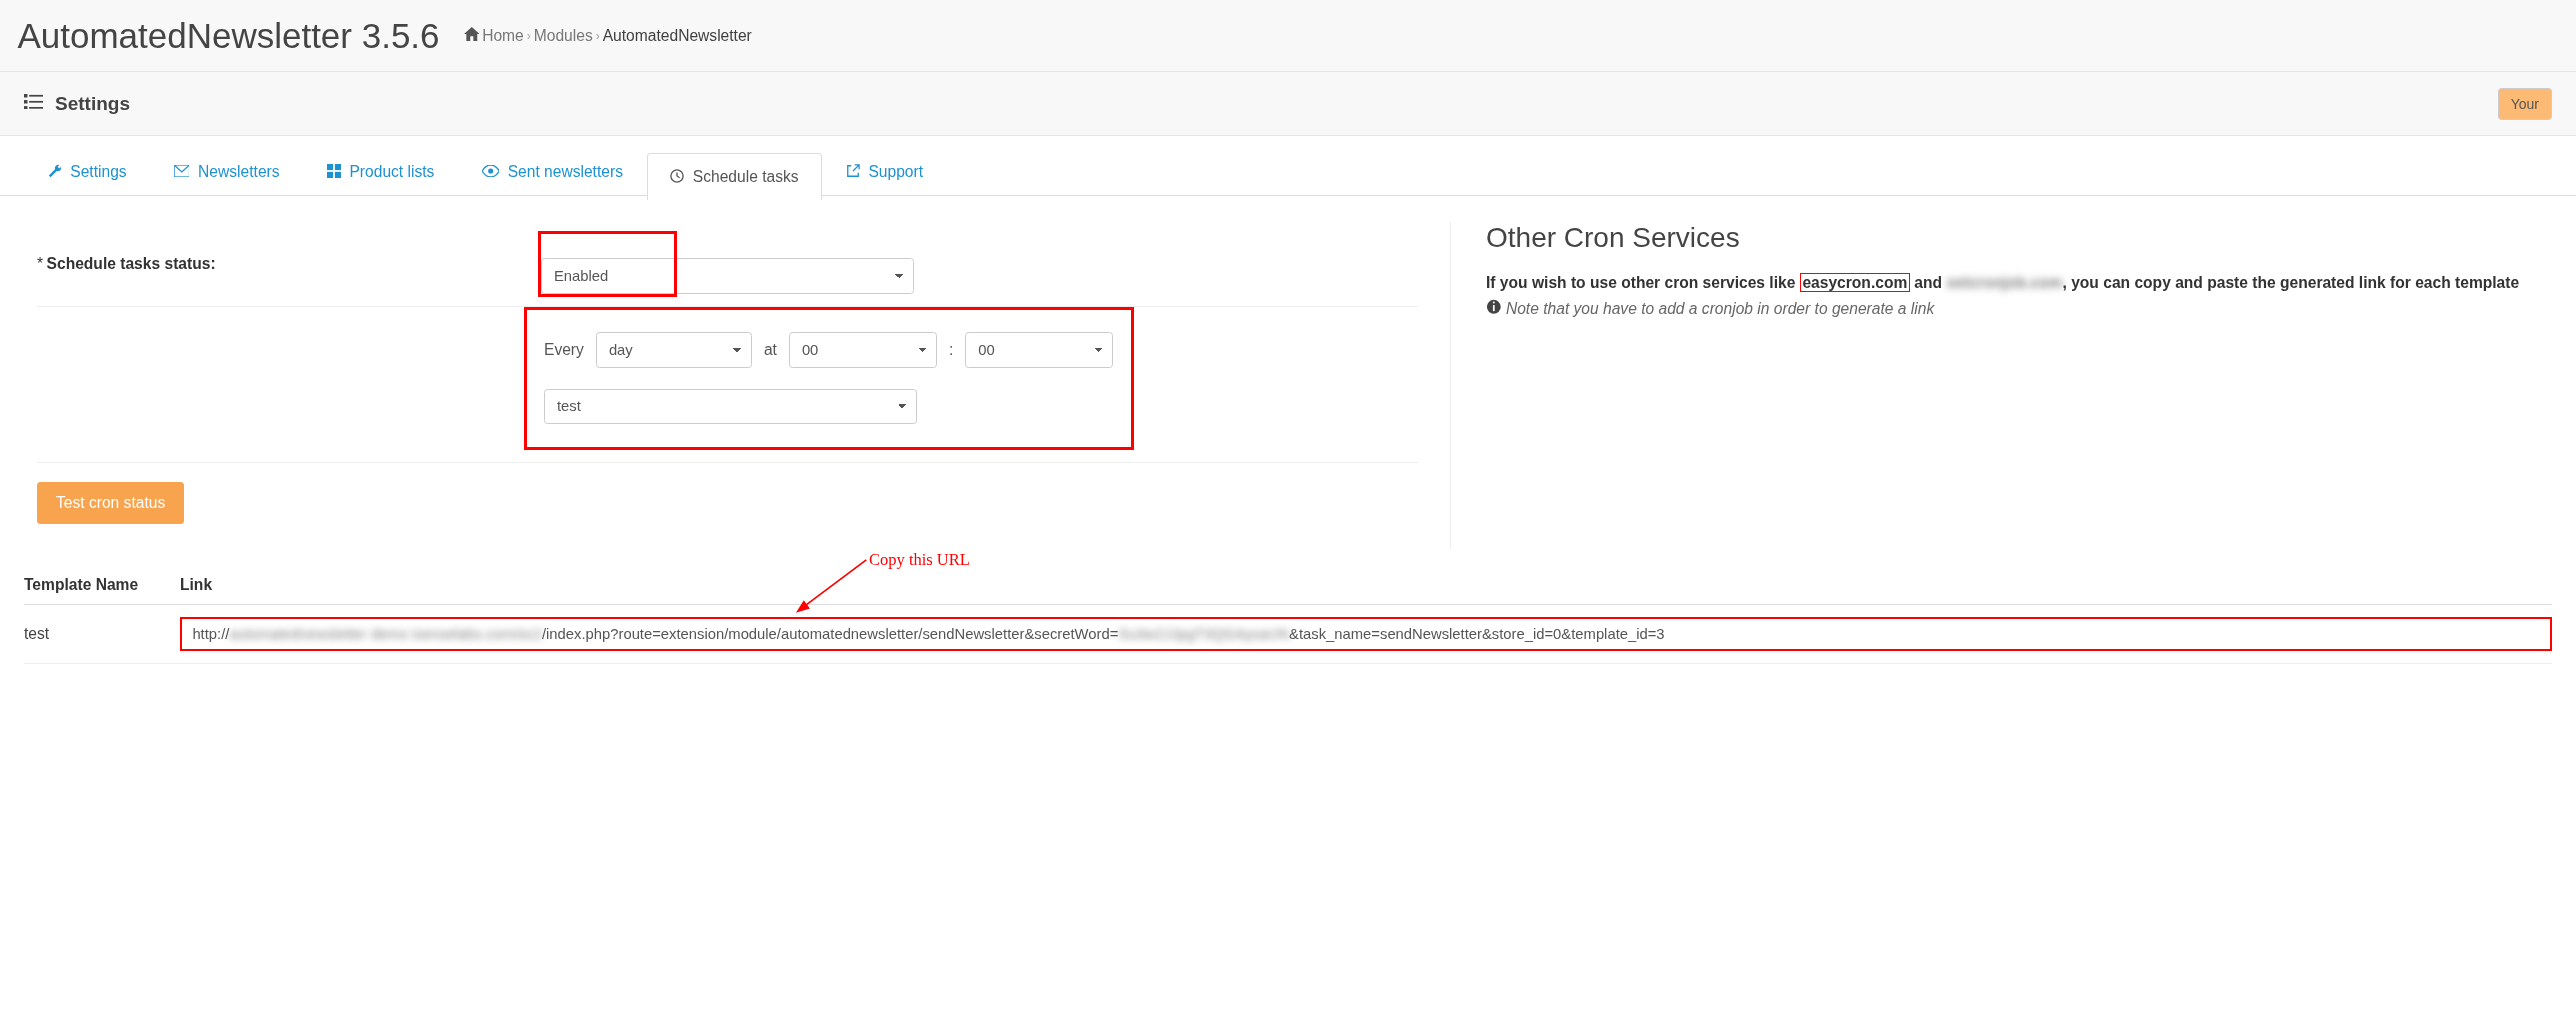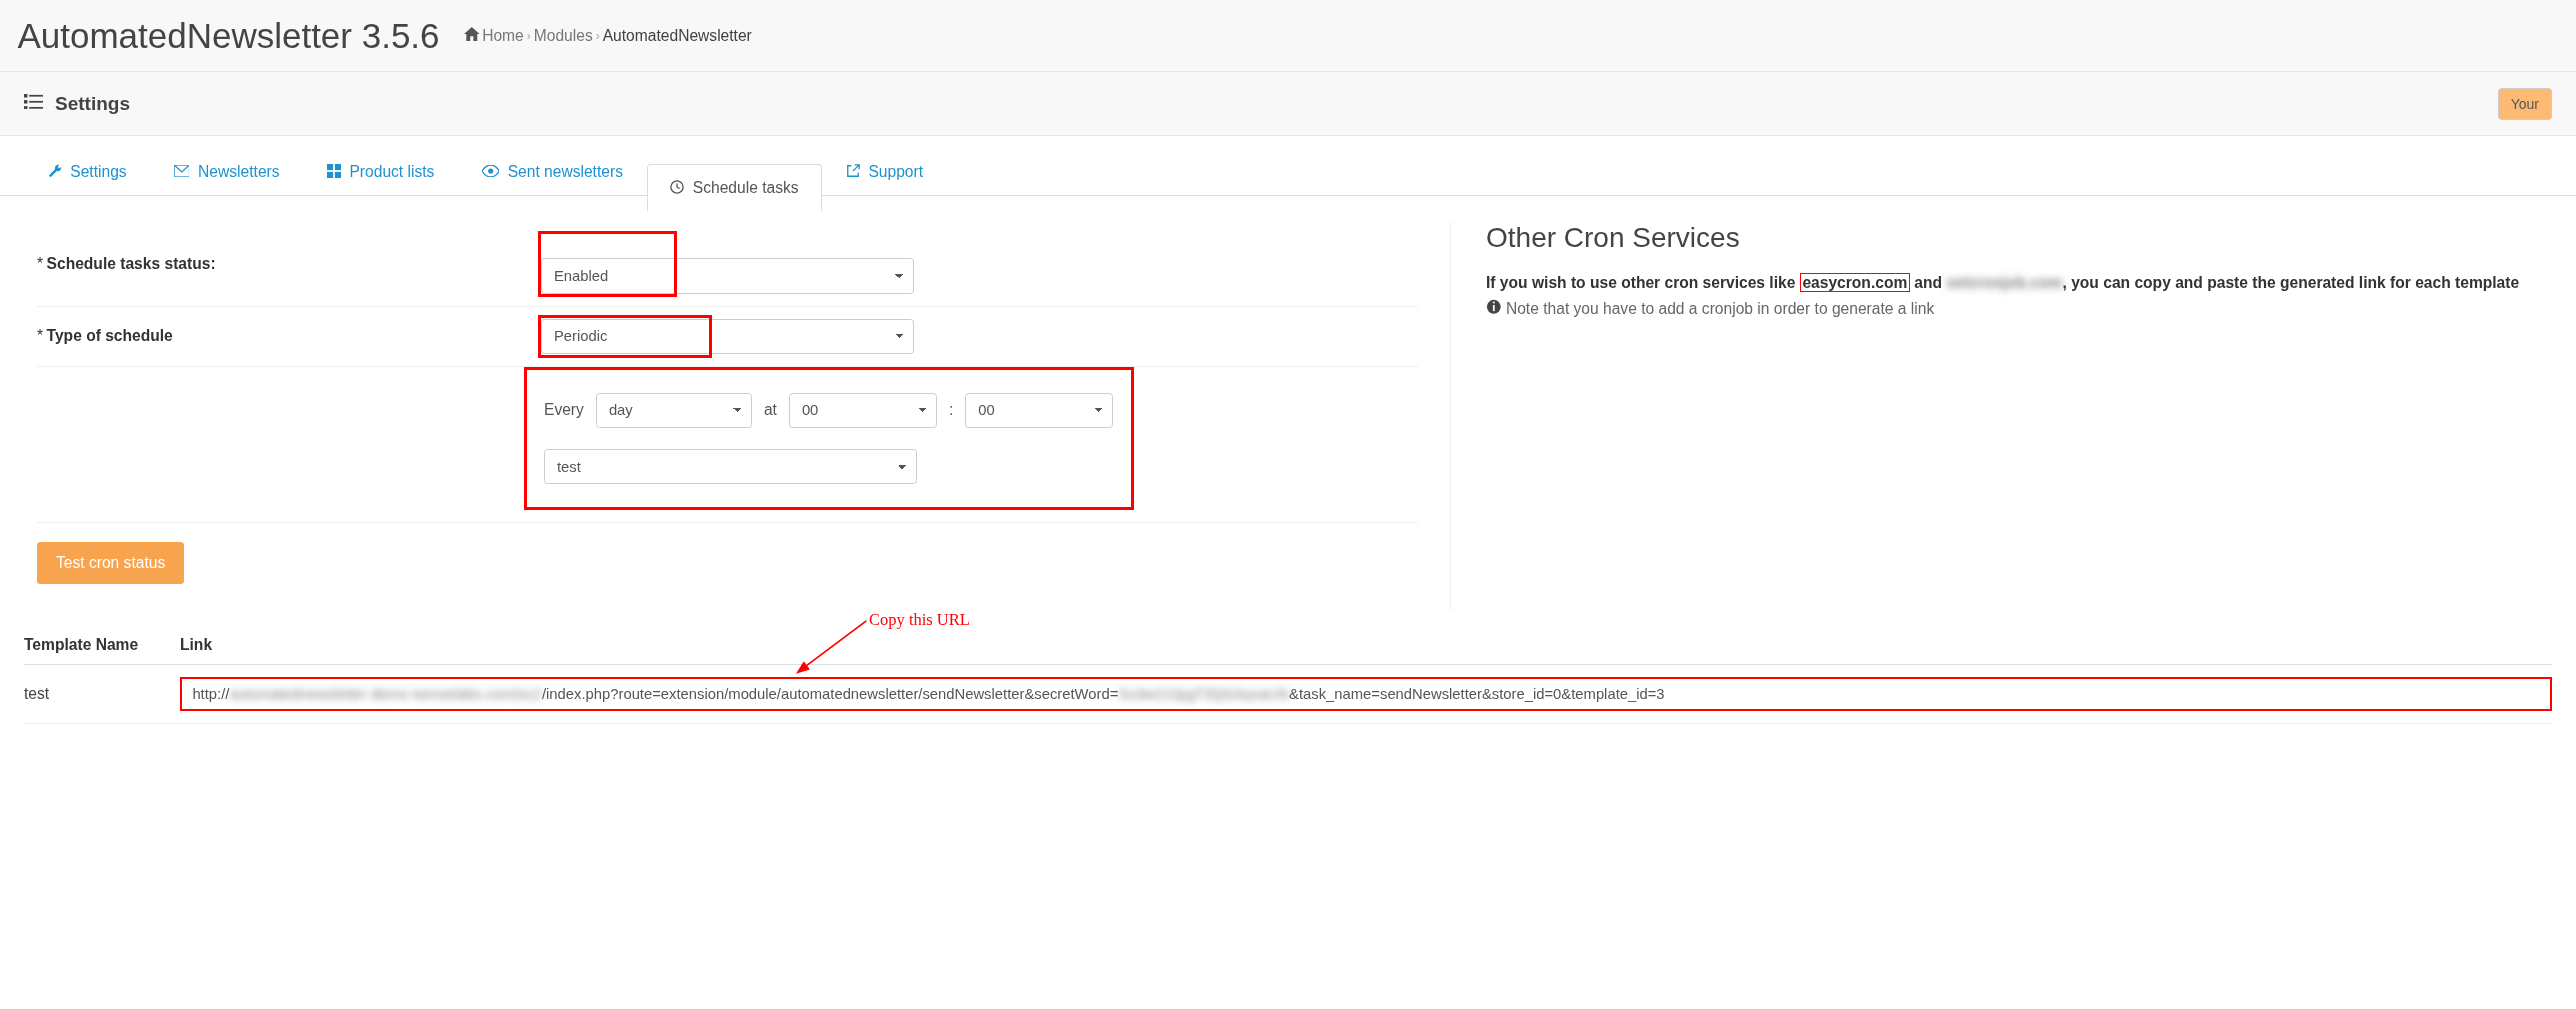--- a/index.html
+++ b/index.html
@@ -14,21 +14,21 @@
   .home-icon { font-size: 14px; color: #555; }
   
   .subheader { background: #f8f8f8; border-bottom: 0.9px solid #e5e5e5; padding: 15.6px 24px; display: flex; align-items: center; justify-content: space-between; }
   .subheader-left { display: flex; align-items: center; gap: 12px; }
   .subheader-title { font-size: 19px; font-weight: 600; color: #444; }
   .list-icon { font-size: 17.4px; color: #444; }
   .your-btn { background: #fdba74; border: 0.9px solid #ccc; border-radius: 3.5px; padding: 7px 12px; font-size: 14px; color: #555; }
   
   .tabs { display: flex; padding: 0 24px; border-bottom: 0.9px solid #ddd; margin-top: 12px; }
   .tab { padding: 14px 22.6px; font-size: 15.6px; color: #1e91cf; display: flex; align-items: center; gap: 8.7px; cursor: pointer; border: 0.9px solid transparent; border-bottom: none; border-top-left-radius: 3.5px; border-top-right-radius: 3.5px; background: #fff; }
-  .tab.active { color: #555; border-color: #ddd; background: #fff; position: relative; top: 16px; }
+  .tab.active { color: #555; border-color: #ddd; background: #fff; position: relative; top: 5px; }
   .tab .ticon { font-size: 14px; }
   
   .content { display: flex; padding: 26px 37px; gap: 32px; }
   .left-col { flex: 0 0 1381px; }
   .right-col { flex: 1; border-left: 0.9px solid #eee; padding-left: 35px; }
   
   .form-row { display: flex; align-items: center; border-bottom: 0.9px solid #eee; padding: 12px 0; }
   .form-label { width: 504px; font-size: 15.6px; color: #333; font-weight: 600; }
   .form-label .req { color: #333; font-weight: 400; margin-right: 3.5px; }
   .form-ctrl { flex: 1; display: flex; align-items: center; gap: 10.4px; flex-wrap: wrap; }
@@ -46,21 +46,21 @@
   .btn-orange { background: #f8a34d; color: #fff; border: none; border-radius: 3.5px; padding: 12px 19px; font-size: 15.6px; cursor: pointer; }
   .note-row { display: flex; align-items: center; gap: 14px; padding: 19px 0 26px 0; }
   .note-text { font-style: italic; color: #555; font-size: 15.6px; display: flex; align-items: center; gap: 7px; }
   .info-icon { font-style: normal; color: #444; font-size: 15.6px; }
   
   .right-title { font-size: 28px; font-weight: 400; color: #444; margin-bottom: 15.6px; }
   .right-text { font-size: 15.6px; color: #333; font-weight: 600; line-height: 1.7; }
   .right-text a { color: #333; text-decoration: none; }
   .redlink { border: 1.7px solid #ff0000; padding: 0 1.7px; }
   .blur { color: transparent; text-shadow: 0 0 7px rgba(0,0,0,.5); }
-  .right-note { font-weight: 400; color: #666; }
+  .right-note { font-style: italic; font-weight: 400; color: #666; }
   
   .tbl { padding: 0 24px 17.4px 24px; position: relative; }
   .tbl-head { display: flex; font-size: 15.6px; font-weight: 600; color: #333; border-bottom: 1.7px solid #ddd; padding-bottom: 10.4px; }
   .th-name { width: 156px; }
   .th-link { flex: 1; }
   .tbl-row { display: flex; align-items: center; padding: 12px 0; border-bottom: 0.9px solid #eee; }
   .td-name { width: 156px; font-size: 15.6px; color: #444; }
   .td-link { flex: 1; }
   .link-input { width: 100%; border: 2.6px solid #ff0000; padding: 7px 10.4px; font-size: 14.8px; color: #555; font-family: inherit; }
   
@@ -159,29 +159,20 @@
     <div class="form-row">
       <div class="form-label"><span class="req">*</span><span>Schedule tasks status:</span></div>
       <div class="form-ctrl">
         <span class="sel-wrap">
           <select class="select w-status"><option>Enabled</option></select>
           <span class="redframe"></span>
         </span>
       </div>
     </div>
 
-    <div class="form-row">
-      <div class="form-label"><span class="req">*</span><span>Type of schedule</span></div>
-      <div class="form-ctrl">
-        <span class="sel-wrap">
-          <select class="select w-type"><option>Periodic</option></select>
-          <span class="redframe" style="width:174px"></span>
-        </span>
-      </div>
-    </div>
 
     <div class="form-row" style="border-bottom:0.9px solid #eee; padding:0 0 12px 0;">
       <div class="form-label"></div>
       <div class="form-ctrl">
         <div class="redbox-big">
           <div class="line1">
             <span>Every</span>
             <select class="select w-day"><option>day</option></select>
             <span>at</span>
             <select class="select w-hh"><option>00</option></select>

